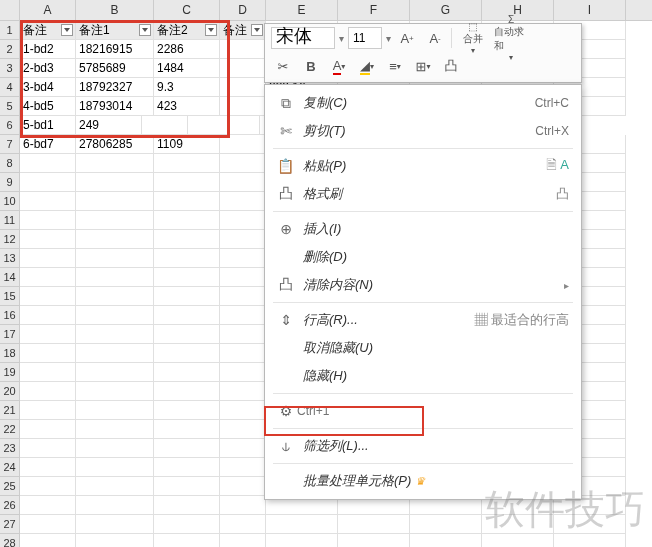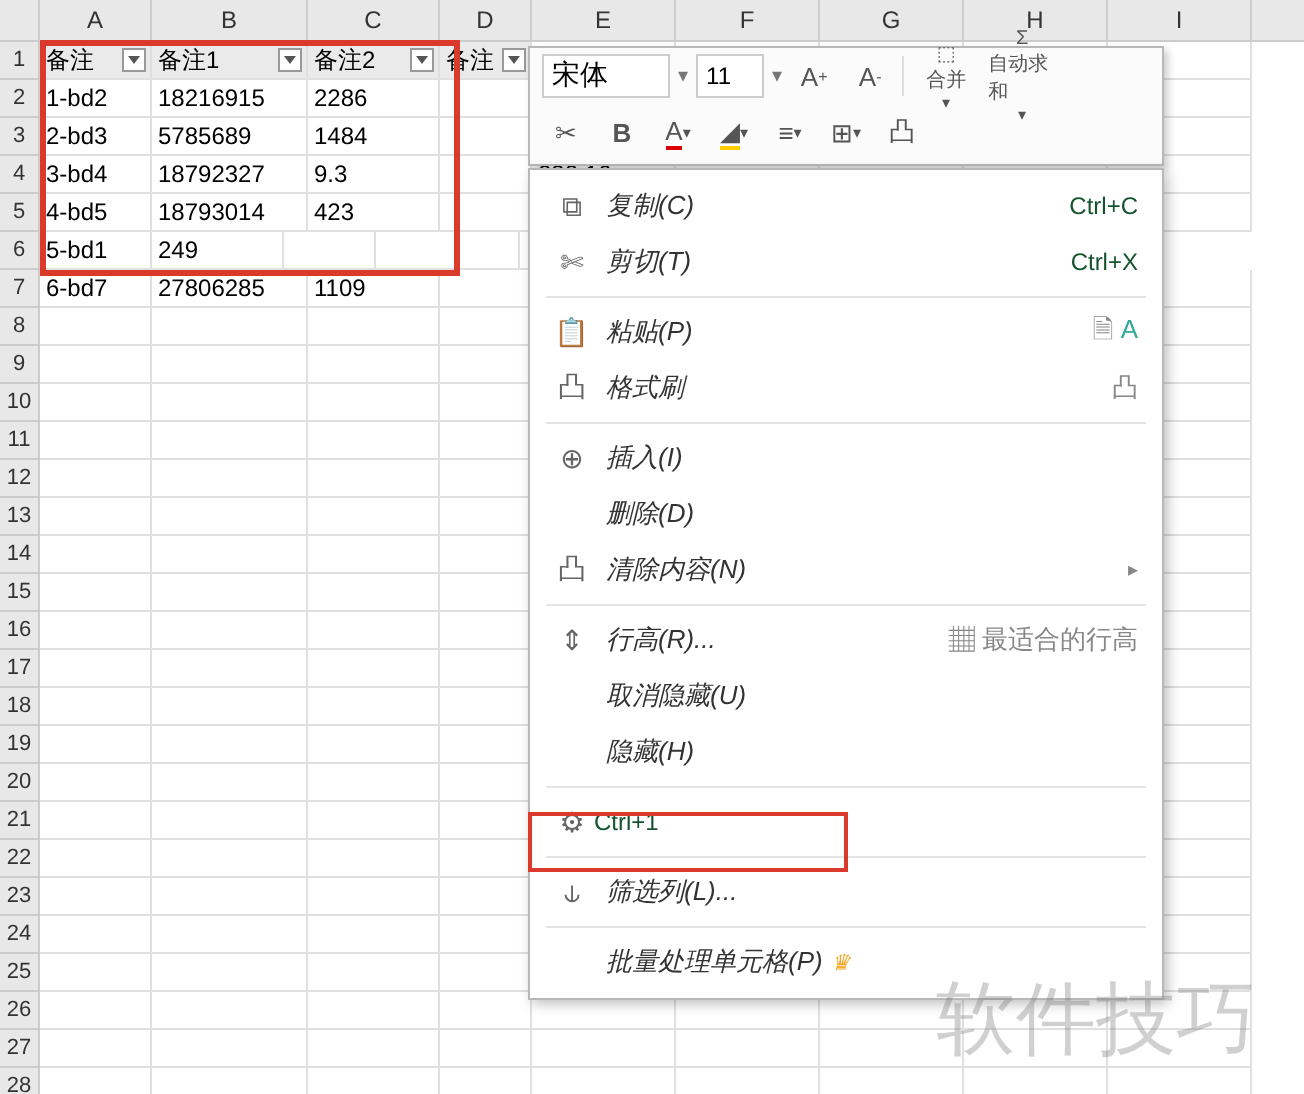--- a/index.html
+++ b/index.html
@@ -17,37 +17,37 @@
 .cell.num { text-align: left; }
 .hdr-cell { background: #eaeaea; position: relative; padding-right: 16px; }
 .hdr-cell .drop { position: absolute; right: 2px; top: 3px; width: 12px; height: 12px; border: 1px solid #999; background: #fff; display: flex; align-items: center; justify-content: center; }
 .hdr-cell .drop::after { content: ""; border-left: 3px solid transparent; border-right: 3px solid transparent; border-top: 4px solid #555; }
 .red-box { position: absolute; border: 3px solid #d93a2b; pointer-events: none; }
 .red-box.sel { top: 20px; left: 20px; width: 210px; height: 118px; }
 .red-box.menu-hl { top: 406px; left: 264px; width: 160px; height: 30px; border-width: 2px; }
 
 .mini-toolbar { position: absolute; top: 23px; left: 264px; width: 318px; height: 60px; background: #fbfbfb; border: 1px solid #b8b8b8; box-shadow: 2px 2px 4px rgba(0,0,0,.2); display: flex; flex-direction: column; }
 .mini-row { display: flex; align-items: center; height: 28px; gap: 4px; padding: 2px 6px; }
-.font-sel { width: 64px; height: 22px; border: 1px solid #ccc; background: #fff; font-size: 14px; padding: 0 4px; display: flex; align-items: center; }
+.font-sel { width: 64px; height: 22px; border: 1px solid #ccc; background: #fff; font-size: 18px; padding: 0 4px; display: flex; align-items: flex-end; }
 .size-sel { width: 34px; height: 22px; border: 1px solid #ccc; background: #fff; font-size: 12px; padding: 0 4px; display: flex; align-items: center; }
 .tb-btn { width: 24px; height: 22px; display: flex; align-items: center; justify-content: center; color: #555; font-size: 13px; border-radius: 2px; }
 .tb-btn.big { width: 34px; flex-direction: column; font-size: 10px; }
 .tb-split { width: 1px; height: 20px; background: #ddd; }
 
 .ctx-menu { position: absolute; top: 84px; left: 264px; width: 318px; background: #fff; border: 1px solid #b8b8b8; box-shadow: 2px 2px 6px rgba(0,0,0,.25); padding: 4px 0; }
 .ctx-item { display: flex; align-items: center; height: 28px; padding: 0 12px 0 10px; font-size: 13px; color: #333; }
 .ctx-item .ico { width: 22px; display: flex; justify-content: center; color: #666; font-size: 14px; }
 .ctx-item .lbl { flex: 1; padding-left: 6px; font-style: italic; }
-.ctx-item .sc { color: #14532d; font-size: 12px; }
+.ctx-item .sc { color: #737373; font-size: 12px; }
 .ctx-item .ricon { color: #888; font-size: 13px; }
 .ctx-item .arrow { color: #888; font-size: 10px; }
 .ctx-sep { height: 1px; background: #e4e4e4; margin: 3px 8px; }
 .crown { color: #f5a623; font-size: 11px; margin-left: 4px; }
 
-.watermark { position: absolute; right: 24px; bottom: 10px; font-size: 40px; color: rgba(120,120,120,.35); font-family: "SimHei","Microsoft YaHei",sans-serif; pointer-events:none;}
+.watermark { position: absolute; right: 7px; bottom: 10px; font-size: 40px; color: rgba(120,120,120,.35); font-family: "SimHei","Microsoft YaHei",sans-serif; pointer-events:none;}
 </style>
 </head>
 <body>
 
 <div class="sheet">
   <div class="col-headers">
     <div class="rownum-spacer"></div>
     <div class="col-h col-A">A</div>
     <div class="col-h col-B">B</div>
     <div class="col-h col-C">C</div>

